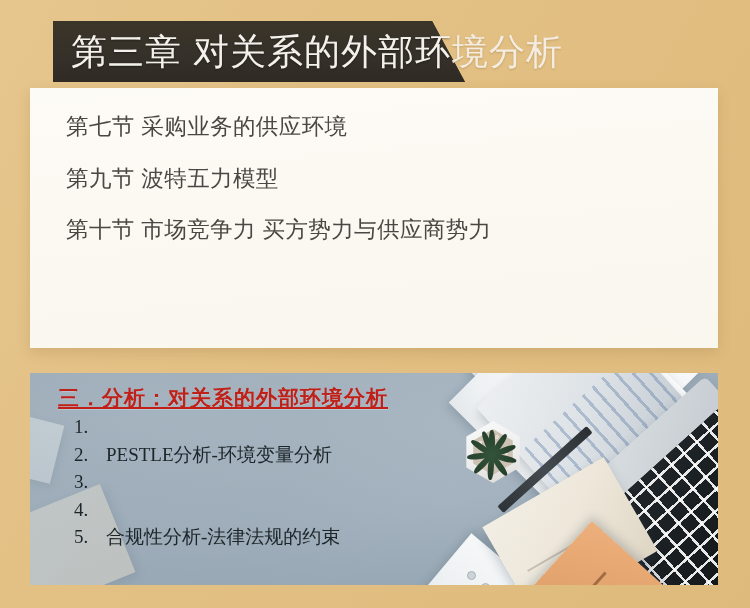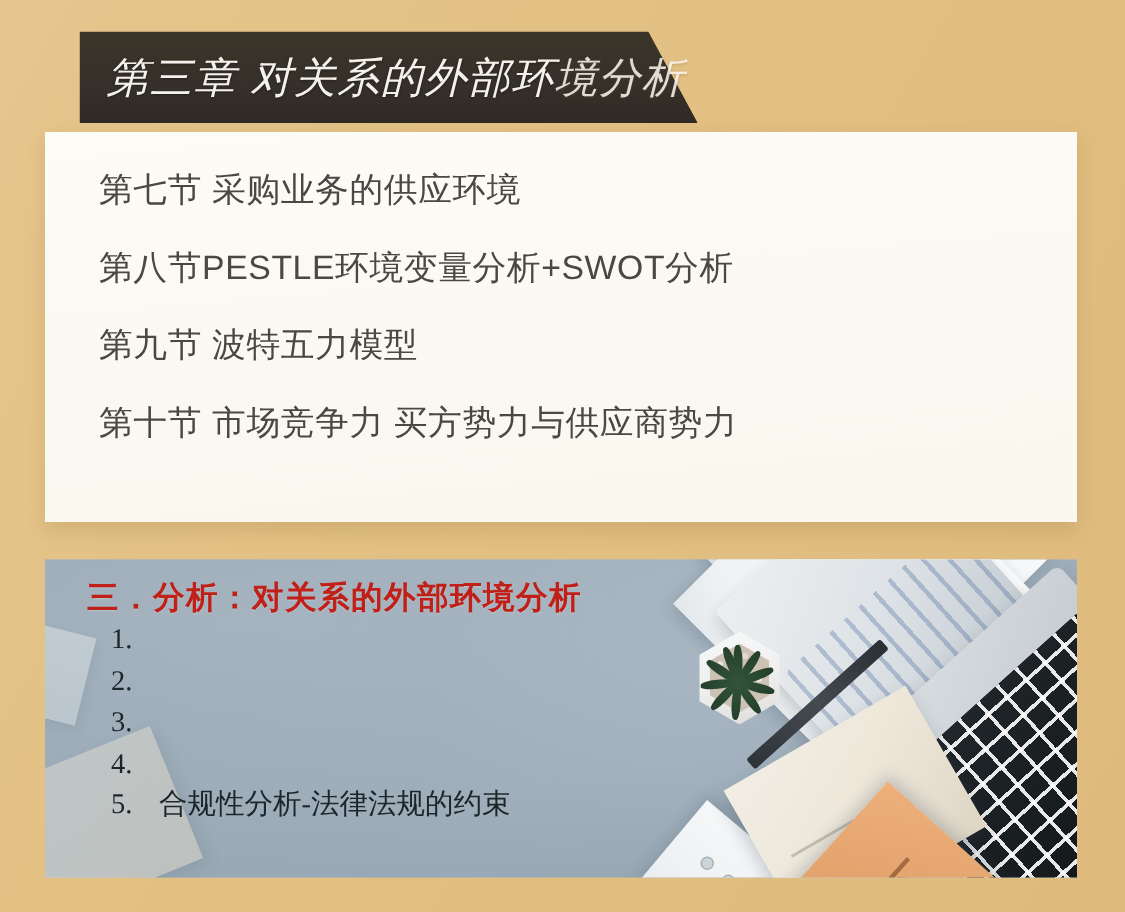--- a/index.html
+++ b/index.html
@@ -32,27 +32,26 @@
     background-image: linear-gradient(180deg, #3b3529 0%, #353029 60%, #2f2a23 100%);
     clip-path: polygon(0 0, 92% 0, 100% 100%, 0 100%);
     z-index: 3;
   }
   .banner-title {
     position: absolute;
     left: 71px;
     top: 21px;
     height: 61px;
     line-height: 61px;
-    font-size: 28px;
+    font-size: 36px;
     letter-spacing: 1px;
     color: #f4f1ec;
     white-space: nowrap;
     z-index: 4;
     text-shadow: 0 1px 2px rgba(0,0,0,0.35);
-    font-style: italic;
   }
   
   .banner-title .spill {
     color: #f7f3ee;
     opacity: 0.88;
     text-shadow: 0 1px 2px rgba(120,90,45,0.35);
   }
 
   
   .card {
@@ -274,20 +273,21 @@
     font-family: "Liberation Serif", "DejaVu Serif", serif;
   }
   .slide-heading {
     font-size: 21px;
     color: #c02018;
     font-weight: bold;
     line-height: 1.25;
     letter-spacing: 1px;
     white-space: nowrap;
     text-shadow: 0 1px 1px rgba(255,255,255,0.25);
+    text-decoration: underline;
   }
   .slide-items {
     margin: 2px 0 0 0;
     padding: 0;
     list-style: none;
   }
   .slide-item {
     font-size: 19px;
     color: #1c2529;
     line-height: 1.45;
@@ -305,21 +305,20 @@
 <body>
 
 <div id="page">
 
   <div class="banner"></div>
   <div class="banner-title"><span>第三章 对关系的外部环</span><span class="spill">境分析</span></div>
 
   <div class="card">
     <div class="card-list">
       <div class="card-line">第七节 采购业务的供应环境</div>
-      <div class="card-line">第八节PESTLE环境变量分析+SWOT分析</div>
       <div class="card-line">第九节 波特五力模型</div>
       <div class="card-line">第十节 市场竞争力 买方势力与供应商势力</div>
     </div>
   </div>
 
   <div class="photo">
     <div class="photo-scene">
       <div class="prop left-card"></div>
       <div class="prop left-box"></div>
 
@@ -359,20 +358,21 @@
     <div class="photo-veil"></div>
 
     <div class="slide-text">
       <div class="slide-heading">三．分析：对关系的外部环境分析</div>
       <ul class="slide-items">
         <li class="slide-item">
           <span class="slide-num">1.</span>
         </li>
         <li class="slide-item">
           <span class="slide-num">2.</span>
+          <span>PESTLE分析-环境变量分析</span>
         </li>
         <li class="slide-item">
           <span class="slide-num">3.</span>
         </li>
         <li class="slide-item">
           <span class="slide-num">4.</span>
         </li>
         <li class="slide-item">
           <span class="slide-num">5.</span>
           <span>合规性分析-法律法规的约束</span>

